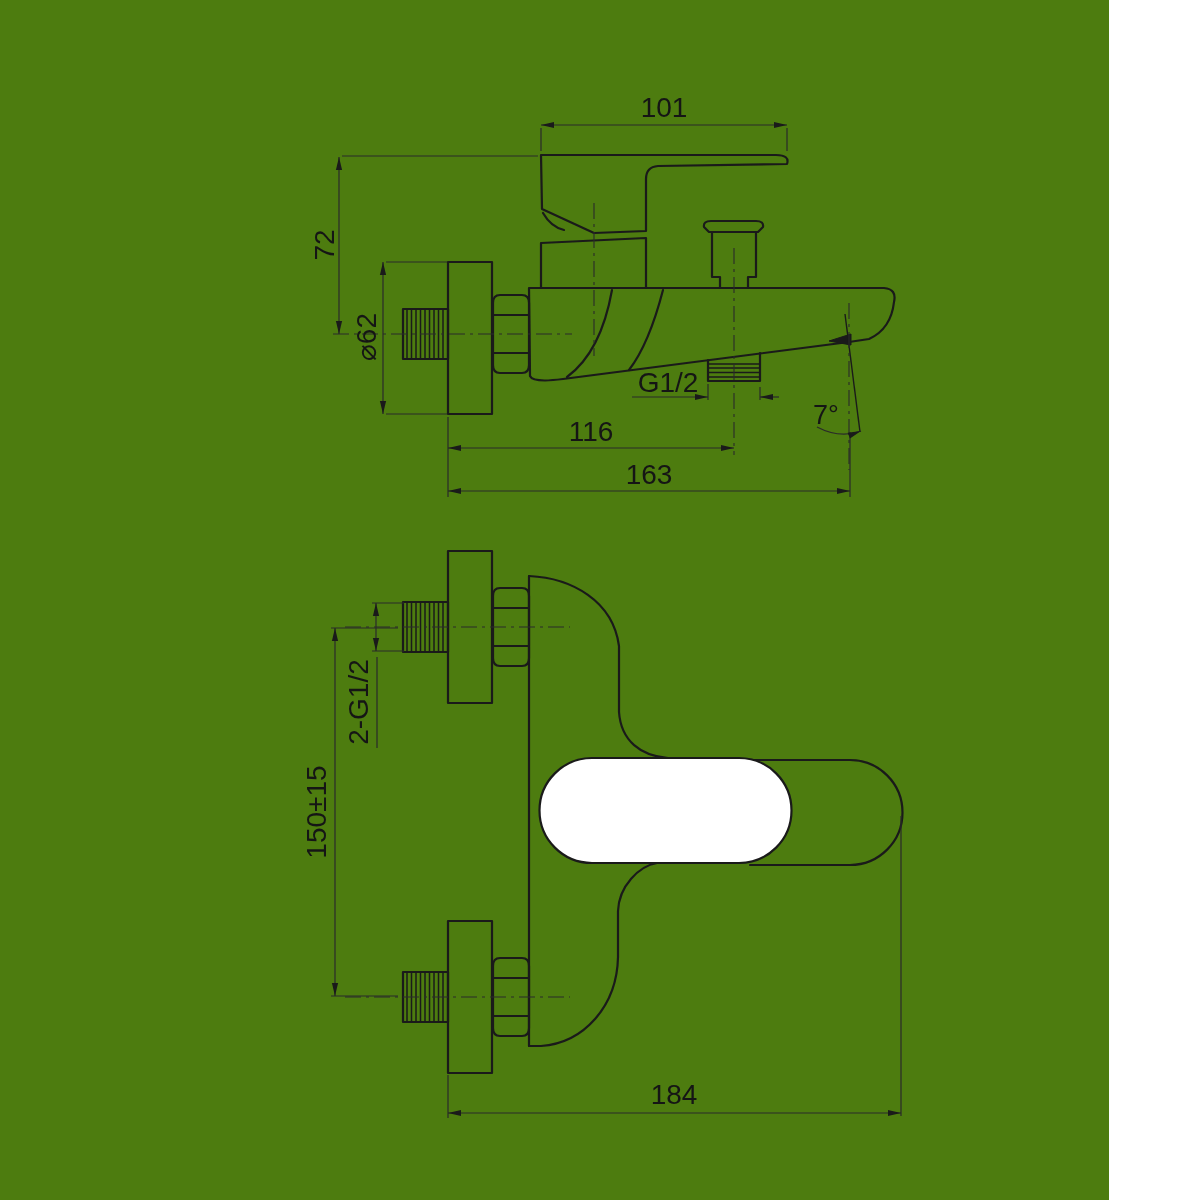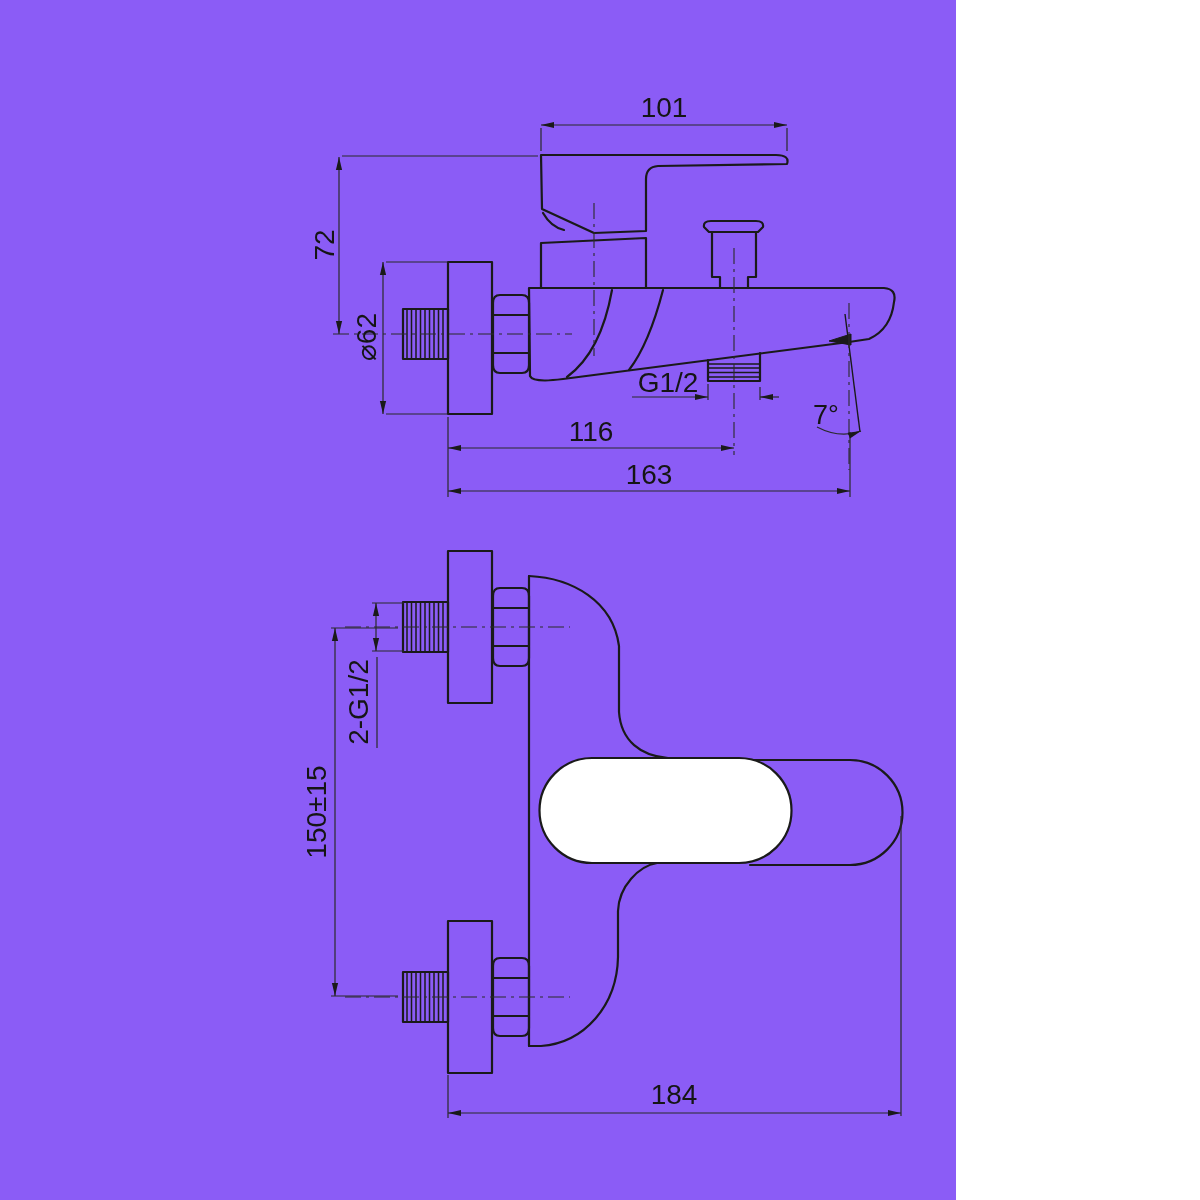--- a/index.html
+++ b/index.html
@@ -1,19 +1,19 @@
 <!DOCTYPE html>
 <html><head>
 <meta charset="utf-8">
 <style>
   html,body{margin:0;padding:0;background:#fff;}
   .canvas{
     position:relative;
-    width:956px;height:1200px;
-    background:#8b5cf6;
+    width:1109px;height:1200px;
+    background:#4d7c0f;
     font-family:"Liberation Sans","DejaVu Sans",sans-serif;
   }
   svg{display:block}
   .obj{fill:none;stroke:#1a1a1a;stroke-width:2.2;stroke-linejoin:round;stroke-linecap:round;}
   .obj-fill{fill:#ffffff;stroke:#1a1a1a;stroke-width:2.2;stroke-linejoin:round;}
   .ridge{fill:none;stroke:#1a1a1a;stroke-width:1.5;}
   .thin{fill:none;stroke:#2a2a2a;stroke-width:1.2;}
   .tilt{fill:none;stroke:#1a1a1a;stroke-width:1.4;}
   .cl{fill:none;stroke:#2a2a2a;stroke-width:1.1;stroke-dasharray:16 5 3 5;}
   .wedge{fill:#1a1a1a;stroke:#1a1a1a;stroke-width:1;}

